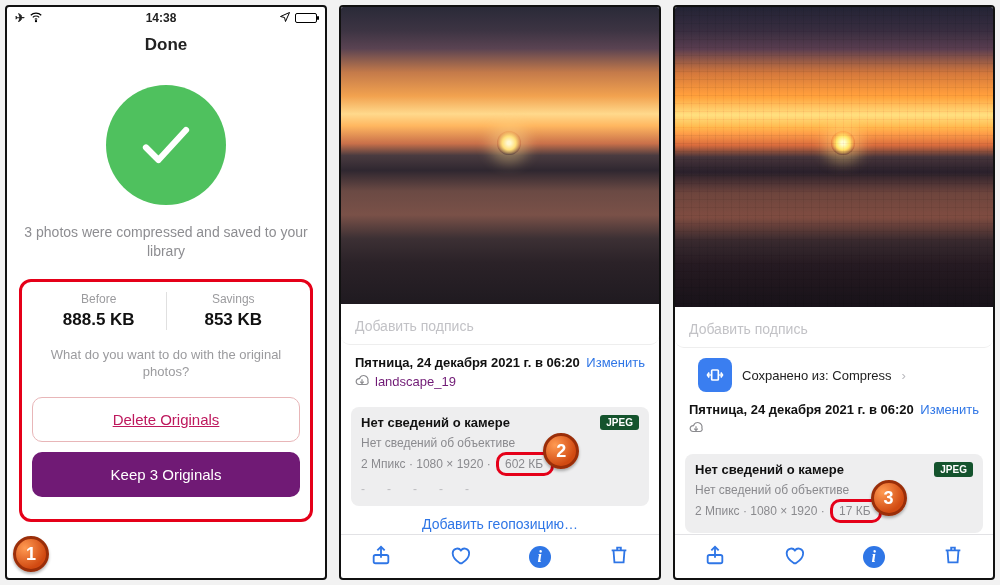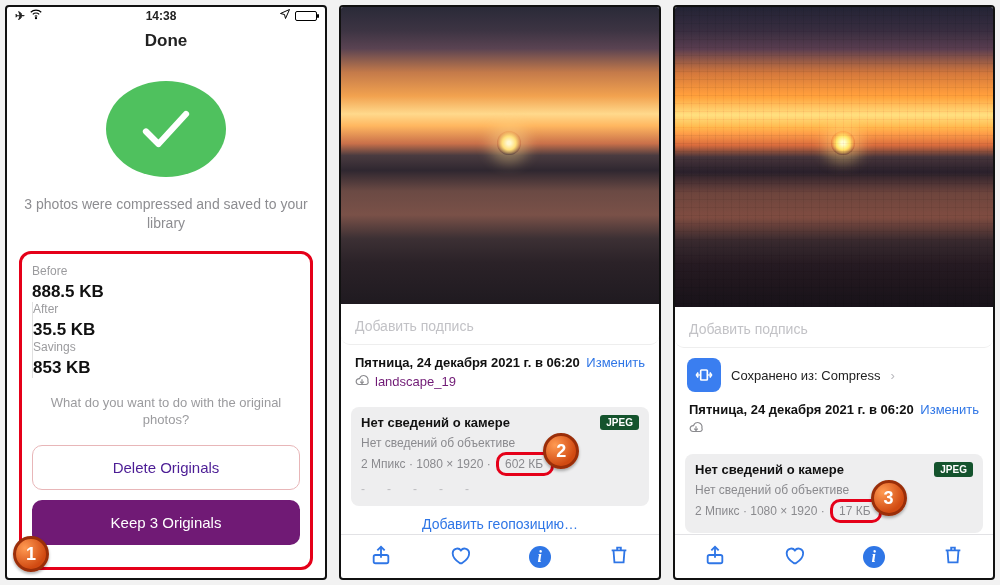--- a/index.html
+++ b/index.html
@@ -43,32 +43,32 @@
   .check-circle {
     width:120px; height:120px; background:#4fc15e; border-radius:50%;
     margin:20px auto 18px; display:flex; align-items:center; justify-content:center;
   }
   .check-circle svg { width:60px; height:60px; }
   .msg { text-align:center; color:#8d8d91; font-size:14px; padding:0 16px 18px; line-height:1.35; }
   .red-frame {
     margin: 0 12px 8px; border:3px solid #e50019; border-radius:12px;
     padding: 10px 10px 12px; position:relative;
   }
-  .stats-row { display:flex; margin-bottom:16px;flex-direction:column; }
+  .stats-row { display:flex; text-align:center; margin-bottom:16px; }
   .stat { flex:1; }
   .stat + .stat { border-left:1px solid #e0e0e0; }
   .stat-label { color:#9b9b9e; font-size:12px; margin-bottom:4px; }
   .stat-value { font-size:17px; font-weight:700; color:#111; }
   .prompt { text-align:center; color:#9b9b9e; font-size:13px; line-height:1.35; padding:0 18px 16px;}
   .btn {
     display:block; width:100%; padding:13px 0; border-radius:10px;
     text-align:center; font-size:15px; font-weight:500; margin-bottom:10px;
     border:1px solid transparent;
   }
-  .btn-delete { color:#4c1d95; border-color:#e8b6b8; background:#fff; }
+  .btn-delete { color:#be185d; border-color:#e8b6b8; background:#fff;text-decoration:underline; }
   .btn-keep   { color:#fff; background:#701a75; }
   
   .badge {
     position:absolute; width:36px; height:36px; border-radius:50%;
     background: radial-gradient(circle at 30% 30%, #ff9a52, #d14a12 70%);
     border:3px solid #9a2e09; color:#fff; font-weight:700; font-size:18px;
     display:flex; align-items:center; justify-content:center;
     box-shadow:0 2px 3px rgba(0,0,0,.3);
     z-index: 50;
   }
@@ -103,21 +103,21 @@
   .gray-box .header-row { display:flex; justify-content:space-between; align-items:center; color:#111; font-weight:600; font-size:13px; margin-bottom:6px;gap:48px;}
   .jpeg-tag { background:#14532d; color:#fff; font-size:10px; font-weight:700; padding:2px 6px; border-radius:3px; }
   .gray-box .sub { color:#8a8a8e; font-size:12px; }
   .dash-row { display:flex; gap:22px; color:#bdbdc0; padding-top:6px; font-size:12px;}
   .hl-box {
     border:3px solid #e50019; border-radius:10px;
     display:inline-block; padding:2px 8px 2px 6px; margin-left:2px;
     position:relative;
   }
   .geo-link { text-align:center; color:#2f76e6; padding:10px 0 2px; font-size:14px;}
-  .origin-row { display:flex; align-items:center; gap:10px; padding:10px 12px 0; font-size:13px;}
+  .origin-row { display:flex; align-items:center; gap:10px; padding:10px 23px 0; font-size:13px;}
   .origin-icon { width:34px; height:34px; border-radius:8px; background:#3a7ef0; display:flex; align-items:center; justify-content:center;}
   .origin-icon svg { width:20px; height:20px; }
   .chev { color:#b9b9be; }
   
   .toolbar {
     margin-top:auto; height:44px; display:flex; justify-content:space-around;
     align-items:center; border-top:1px solid #e2e2e5;
   }
   .toolbar .tb { color:#2f76e6; }
   .toolbar svg { width:22px; height:22px; }
@@ -163,24 +163,20 @@
 
   <div class="msg">3 photos were compressed and saved to your library</div>
 
   <div class="red-frame">
     <div class="stats-row">
       <div class="stat">
         <div class="stat-label">Before</div>
         <div class="stat-value">888.5 KB</div>
       </div>
       <div class="stat">
-        <div class="stat-label">After</div>
-        <div class="stat-value">35.5 KB</div>
-      </div>
-      <div class="stat">
         <div class="stat-label">Savings</div>
         <div class="stat-value">853 KB</div>
       </div>
     </div>
     <div class="prompt">What do you want to do with the original photos?</div>
     <div class="btn btn-delete">Delete Originals</div>
     <div class="btn btn-keep">Keep 3 Originals</div>
   </div>
   <div class="badge" style="left:6px; bottom:6px;">1</div>
 </div>

